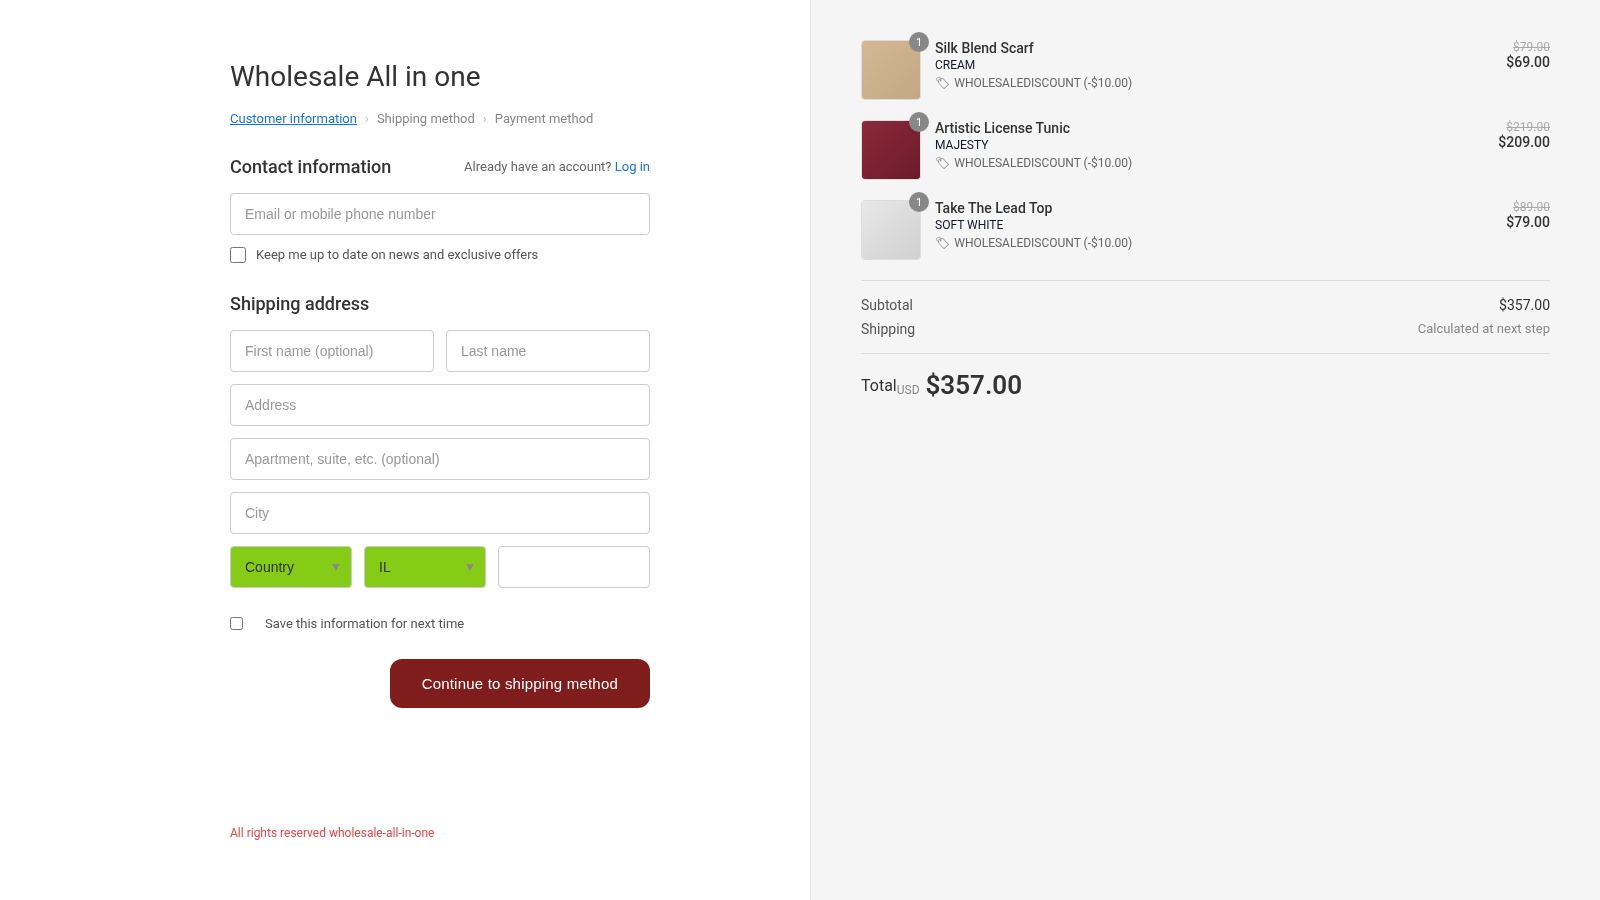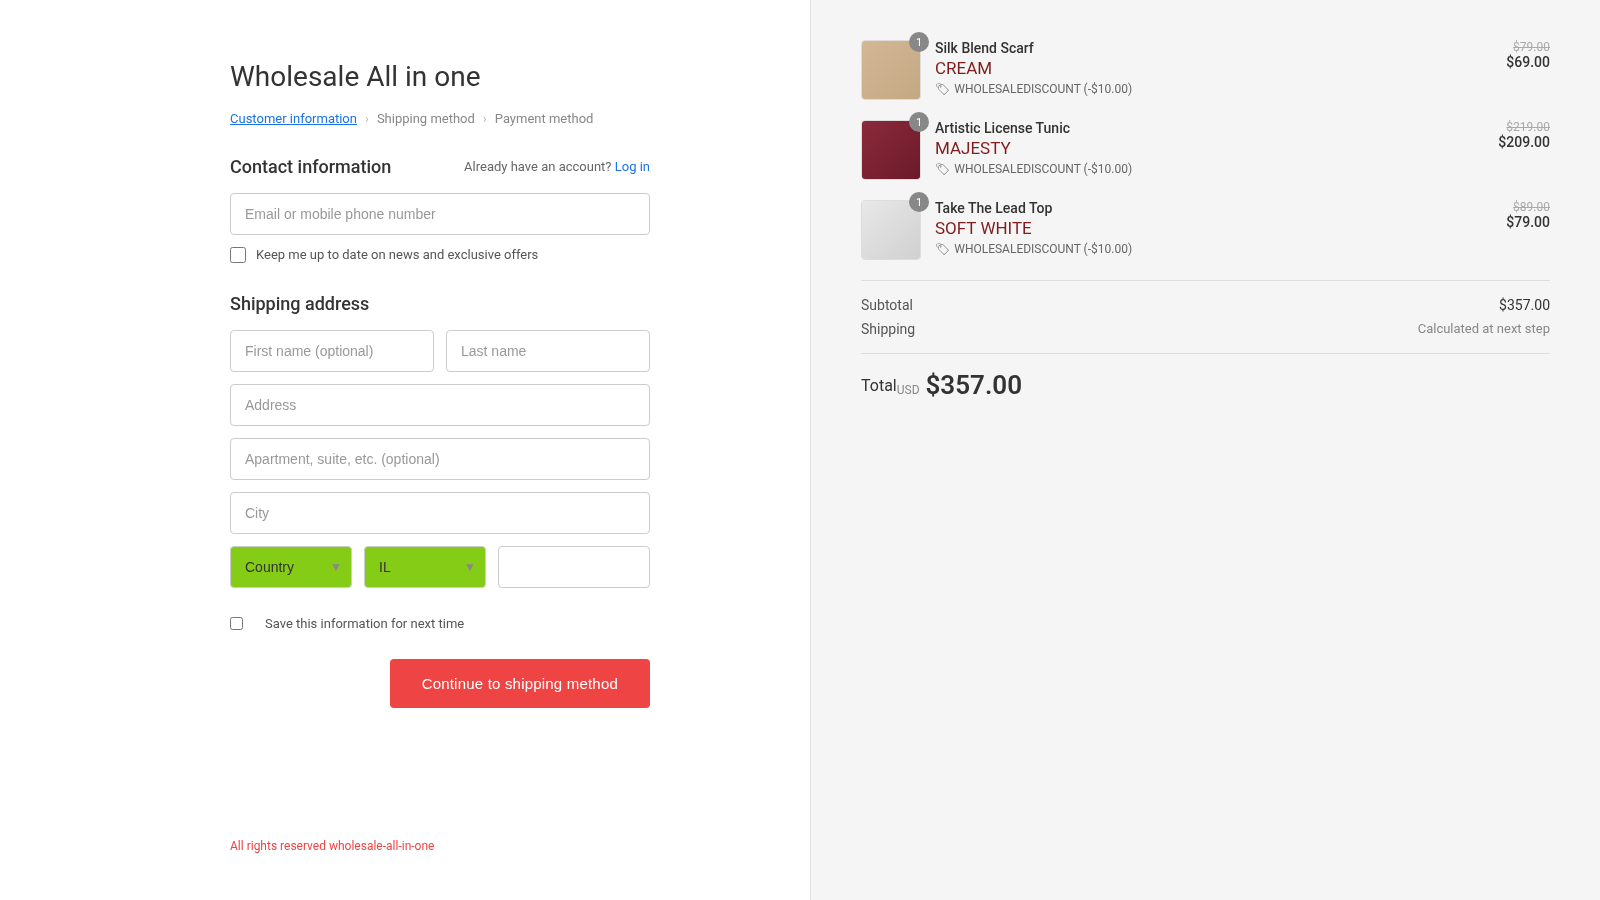--- a/index.html
+++ b/index.html
@@ -7,21 +7,21 @@
       font-family: -apple-system, BlinkMacSystemFont, 'Segoe UI', Roboto, sans-serif;
       background: #f5f5f5;
       display: flex;
       min-height: 900px;
       font-size: 14px;
       color: #333;
     }
     .left-panel {
       flex: 0 0 810px;
       background: #fff;
-      padding: 60px 160px 47px 230px;
+      padding: 60px 160px 60px 230px;
       display: flex;
       flex-direction: column;
     }
     .right-panel {
       flex: 1;
       background: #f5f5f5;
       padding: 40px 50px;
       border-left: 1px solid #e0e0e0;
     }
     .store-title {
@@ -150,24 +150,24 @@
       align-items: center;
       gap: 22px;
       margin-top: 16px;
     }
     .continue-btn-row {
       display: flex;
       justify-content: flex-end;
       margin-top: 28px;
     }
     .continue-btn {
-      background: #ef4444;
+      background: #7f1d1d;
       color: #fff;
       border: none;
-      border-radius: 4px;
+      border-radius: 12px;
       padding: 16px 32px;
       font-size: 15px;
       font-weight: 500;
       cursor: pointer;
       letter-spacing: 0.2px;
     }
     .footer-text {
       margin-top: auto;
       padding-top: 60px;
       font-size: 12px;
@@ -212,22 +212,22 @@
     .item-details {
       flex: 1;
     }
     .item-name {
       font-size: 14px;
       font-weight: 500;
       color: #333;
       margin-bottom: 2px;
     }
     .item-variant {
-      font-size: 17px;
-      color: #7f1d1d;
+      font-size: 12px;
+      color: #0f172a;
       margin-bottom: 4px;
     }
     .item-discount {
       display: flex;
       align-items: center;
       gap: 4px;
       font-size: 12px;
       color: #666;
     }
     .item-discount .tag-icon {

